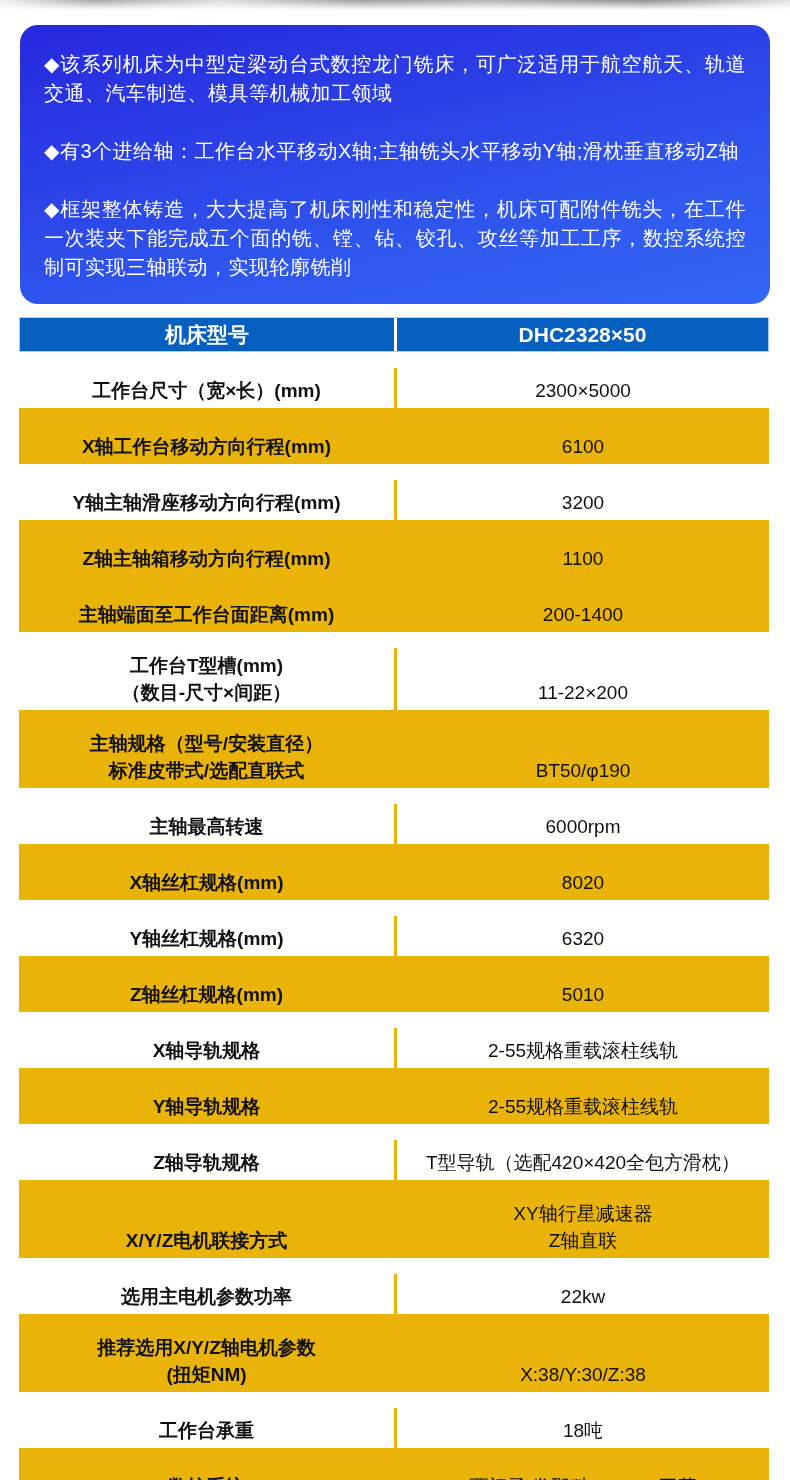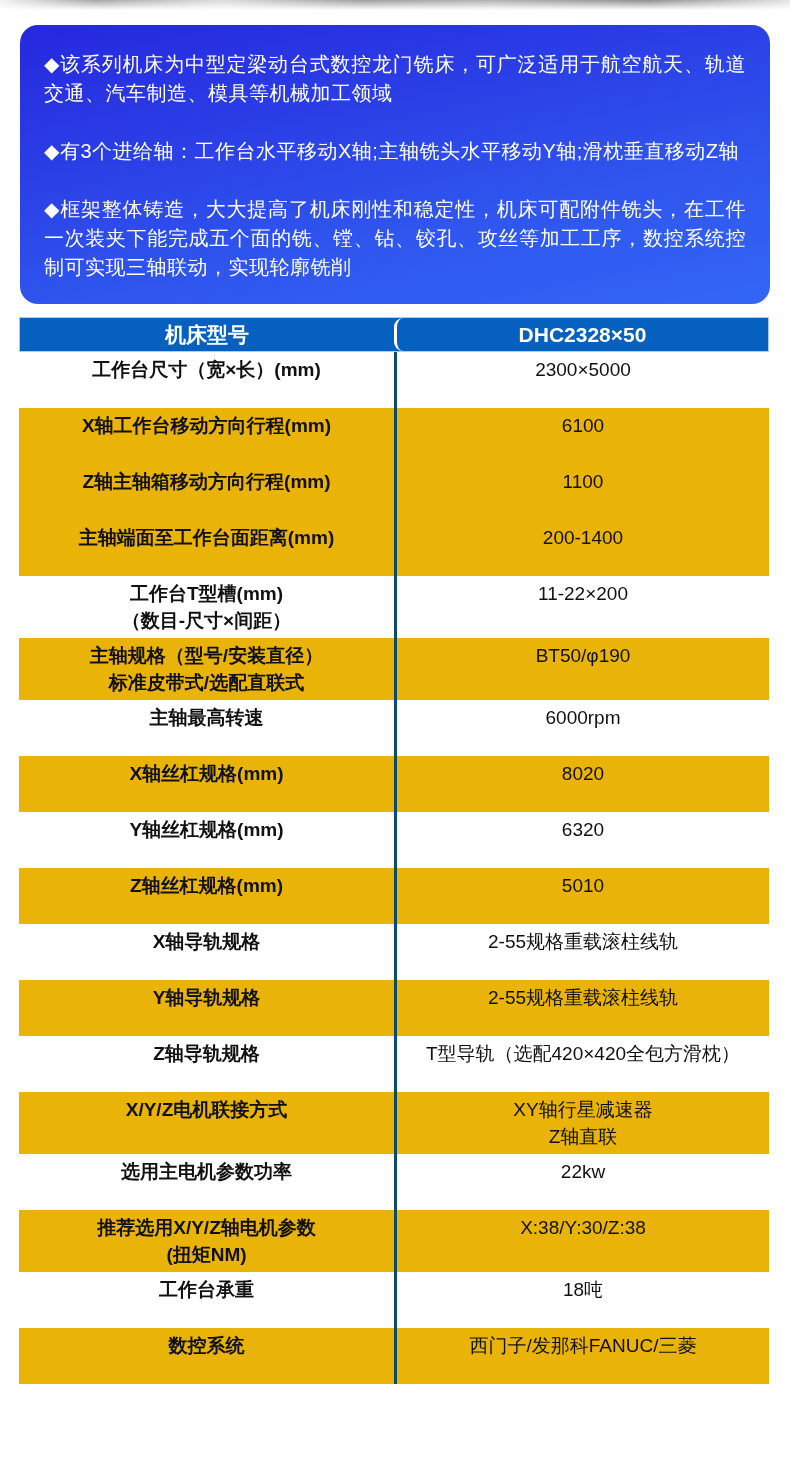--- a/index.html
+++ b/index.html
@@ -31,32 +31,32 @@
   .hero p:last-child { margin-bottom: 0; }
   
   .spec-table {
     position: absolute; top: 317px; left: 19px; width: 750px;
   }
   .t-header {
     display: flex; height: 35px; background: #0560bf;
     border: 1px solid #a9cdf0;
     color: #ffffff; font-weight: bold; font-size: 21px;
   }
-  .t-header .t-cell { display: flex; align-items: center; justify-content: center; border-radius: 9px; }
+  .t-header .t-cell { display: flex; align-items: center; justify-content: center; }
   .t-cell { width: 50%; }
   .t-header .t-cell + .t-cell { border-left: 3px solid #ffffff; text-align: right; }
   .t-row {
     display: flex; min-height: 56px; background: #ffffff;
   }
   .t-row.alt { background: #eab308; }
   .t-row .t-cell {
-    display: flex; flex-direction: column; align-items: center; justify-content: flex-start;
-    text-align: center; padding: 4px 10px; line-height: 27px;
-  }
-  .t-row .t-cell + .t-cell { border-left: 3px solid #0c4a6e; }
+    display: flex; flex-direction: column; align-items: center; justify-content: flex-end;
+    text-align: center; padding: 4px 10px; line-height: 27px; margin-top: 16px;
+  }
+  .t-row .t-cell + .t-cell { border-left: 3px solid #eab308; }
   .t-label { font-weight: bold; font-size: 19px; }
   .t-value { font-size: 19px; }
 </style>
 </head>
 <body>
 
 <div class="top-shadow"></div>
 
 <div class="hero">
   <p>◆该系列机床为中型定梁动台式数控龙门铣床，可广泛适用于航空航天、轨道交通、汽车制造、模具等机械加工领域</p>
@@ -85,20 +85,30 @@
     <div class="t-cell t-label">
       <div>X轴工作台移动方向行程(mm)</div>
 
     </div>
     <div class="t-cell t-value">
       <div>6100</div>
 
     </div>
   </div>
 
+  <div class="t-row">
+    <div class="t-cell t-label">
+      <div>Y轴主轴滑座移动方向行程(mm)</div>
+
+    </div>
+    <div class="t-cell t-value">
+      <div>3200</div>
+
+    </div>
+  </div>
 
   <div class="t-row alt">
     <div class="t-cell t-label">
       <div>Z轴主轴箱移动方向行程(mm)</div>
 
     </div>
     <div class="t-cell t-value">
       <div>1100</div>
 
     </div>

